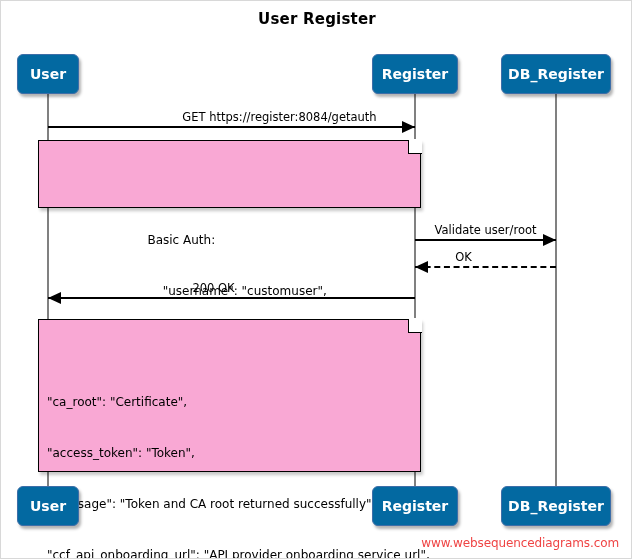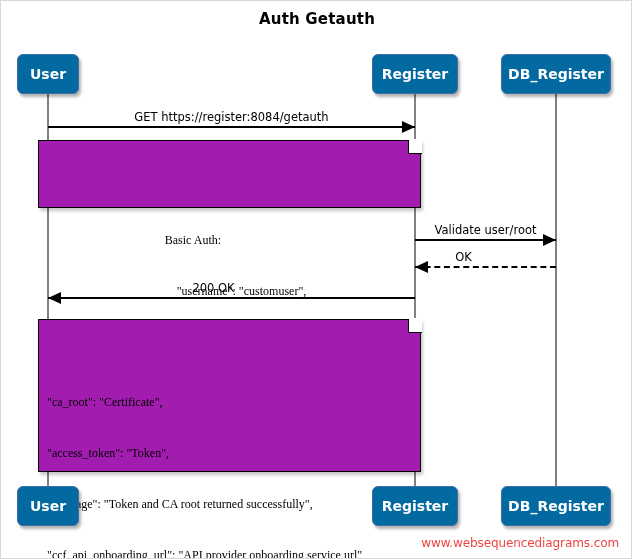--- a/index.html
+++ b/index.html
@@ -83,30 +83,29 @@
   .arrow-head.right {
     border-left: 13px solid #000000;
   }
   .arrow-head.left {
     border-right: 13px solid #000000;
   }
 
   
   .note {
     position: absolute;
-    background: #a21caf;
+    background: #f9a8d4;
     border: 1.5px solid #000000;
     box-shadow: 2px 3px 3px rgba(0,0,0,0.22);
     box-sizing: border-box;
     font-size: 12px;
     color: #000000;
     line-height: 17px;
     padding: 6px 8px 5px 8px;
     white-space: pre;
-    font-family: Liberation Serif, serif;
   }
   .note .fold {
     position: absolute;
     top: -1.5px;
     right: -1.5px;
     width: 13px;
     height: 13px;
     background: #ffffff;
     border-left: 1.5px solid #000000;
     border-bottom: 1.5px solid #000000;
@@ -132,37 +131,37 @@
     font-size: 12px;
     color: #ef4444;
     letter-spacing: -0.1px;
   }
 </style>
 </head>
 <body>
 
 <div id="canvas">
 
-  <div class="diagram-title">Auth Getauth</div>
+  <div class="diagram-title">User Register</div>
 
   <div class="lifeline" style="left:46px; top:93px; height:392px;"></div>
   <div class="lifeline" style="left:413px; top:93px; height:392px;"></div>
   <div class="lifeline" style="left:554px; top:93px; height:392px;"></div>
 
   <div class="actor-box" style="left:16px; top:53px; width:62px; height:40px;">
     <span>User</span>
   </div>
   <div class="actor-box" style="left:371px; top:53px; width:86px; height:40px;">
     <span>Register</span>
   </div>
   <div class="actor-box" style="left:500px; top:53px; width:110px; height:40px;">
     <span>DB_Register</span>
   </div>
 
-  <div class="msg-label" style="left:47px; top:109px; width:367px;">GET https://register:8084/getauth</div>
+  <div class="msg-label" style="left:47px; top:109px; width:367px;padding-left:48px;">GET https://register:8084/getauth</div>
   <div class="msg-line" style="left:47px; top:125px; width:367px;"></div>
   <div class="arrow-head right" style="left:401px; top:120px;"></div>
 
   <div class="note centered" style="left:37px; top:139px; width:383px; height:68px; text-align:center;">
     <span class="fold-cover"></span>
     <span class="fold"></span>
     <div style="display:inline-block; text-align:left;">
       <span class="note-line">Basic Auth:</span>
       <span class="note-line">    "username": "customuser",</span>
       <span class="note-line">    "password": "***",</span>

